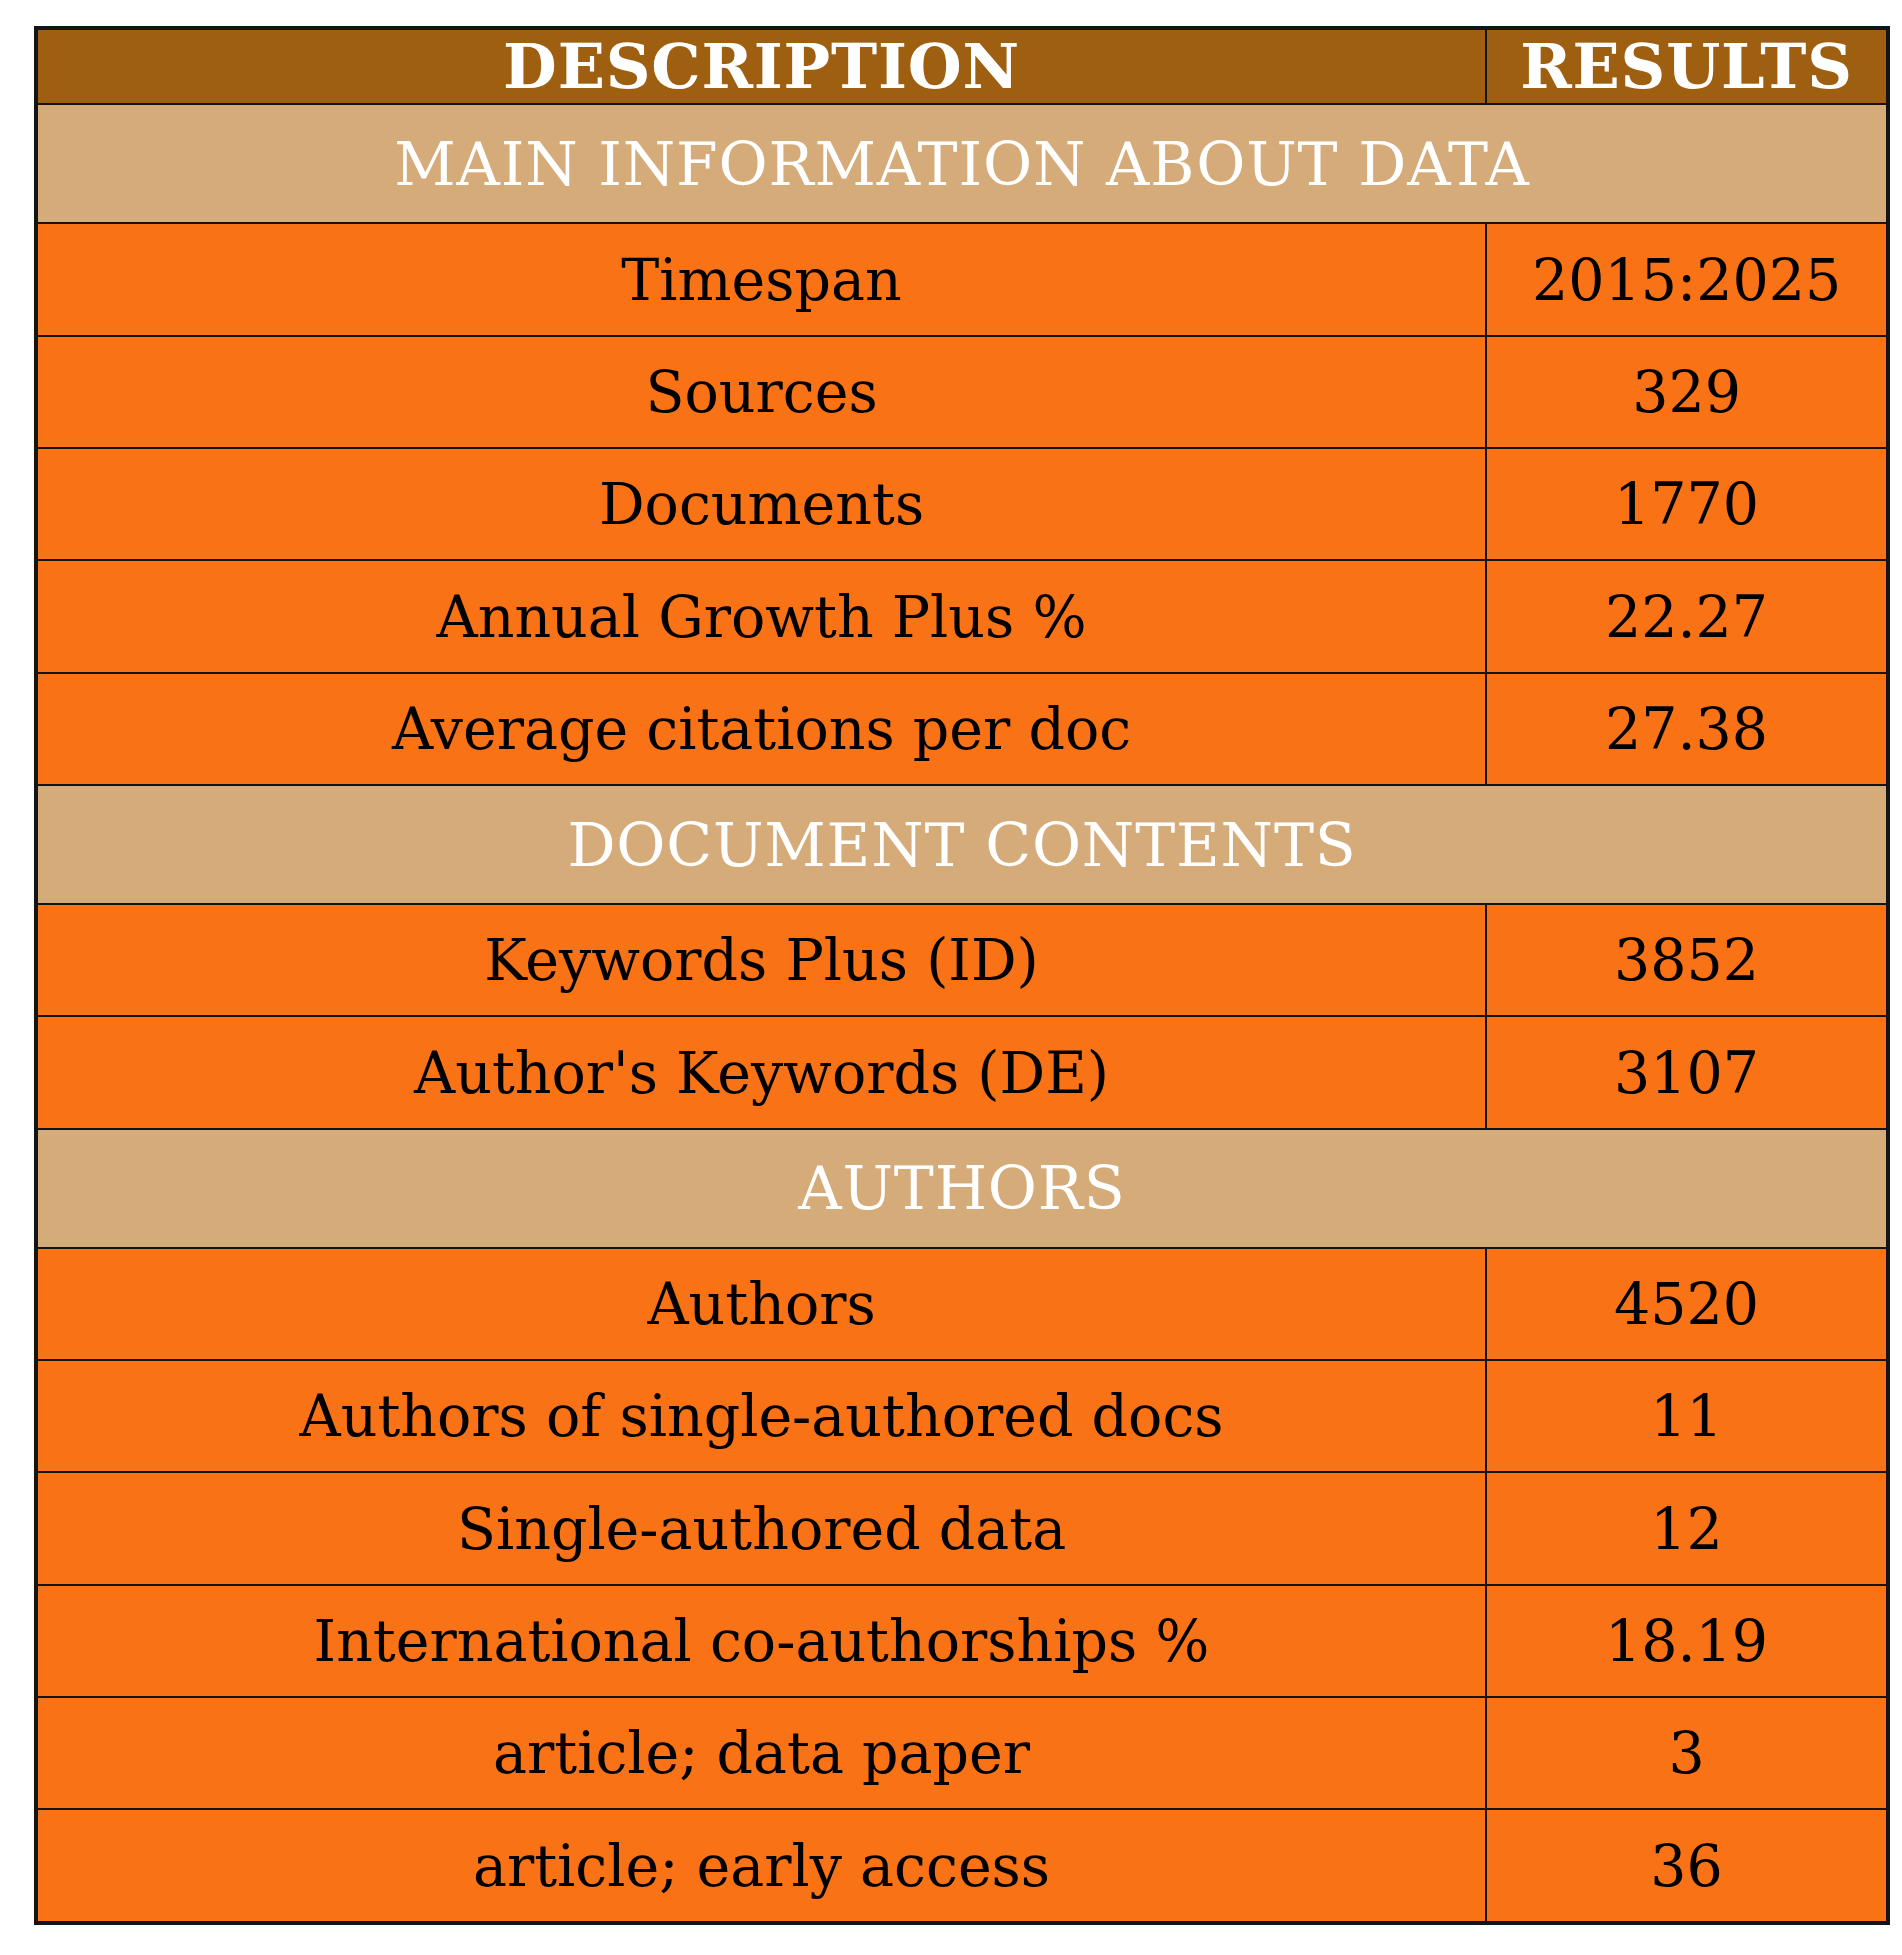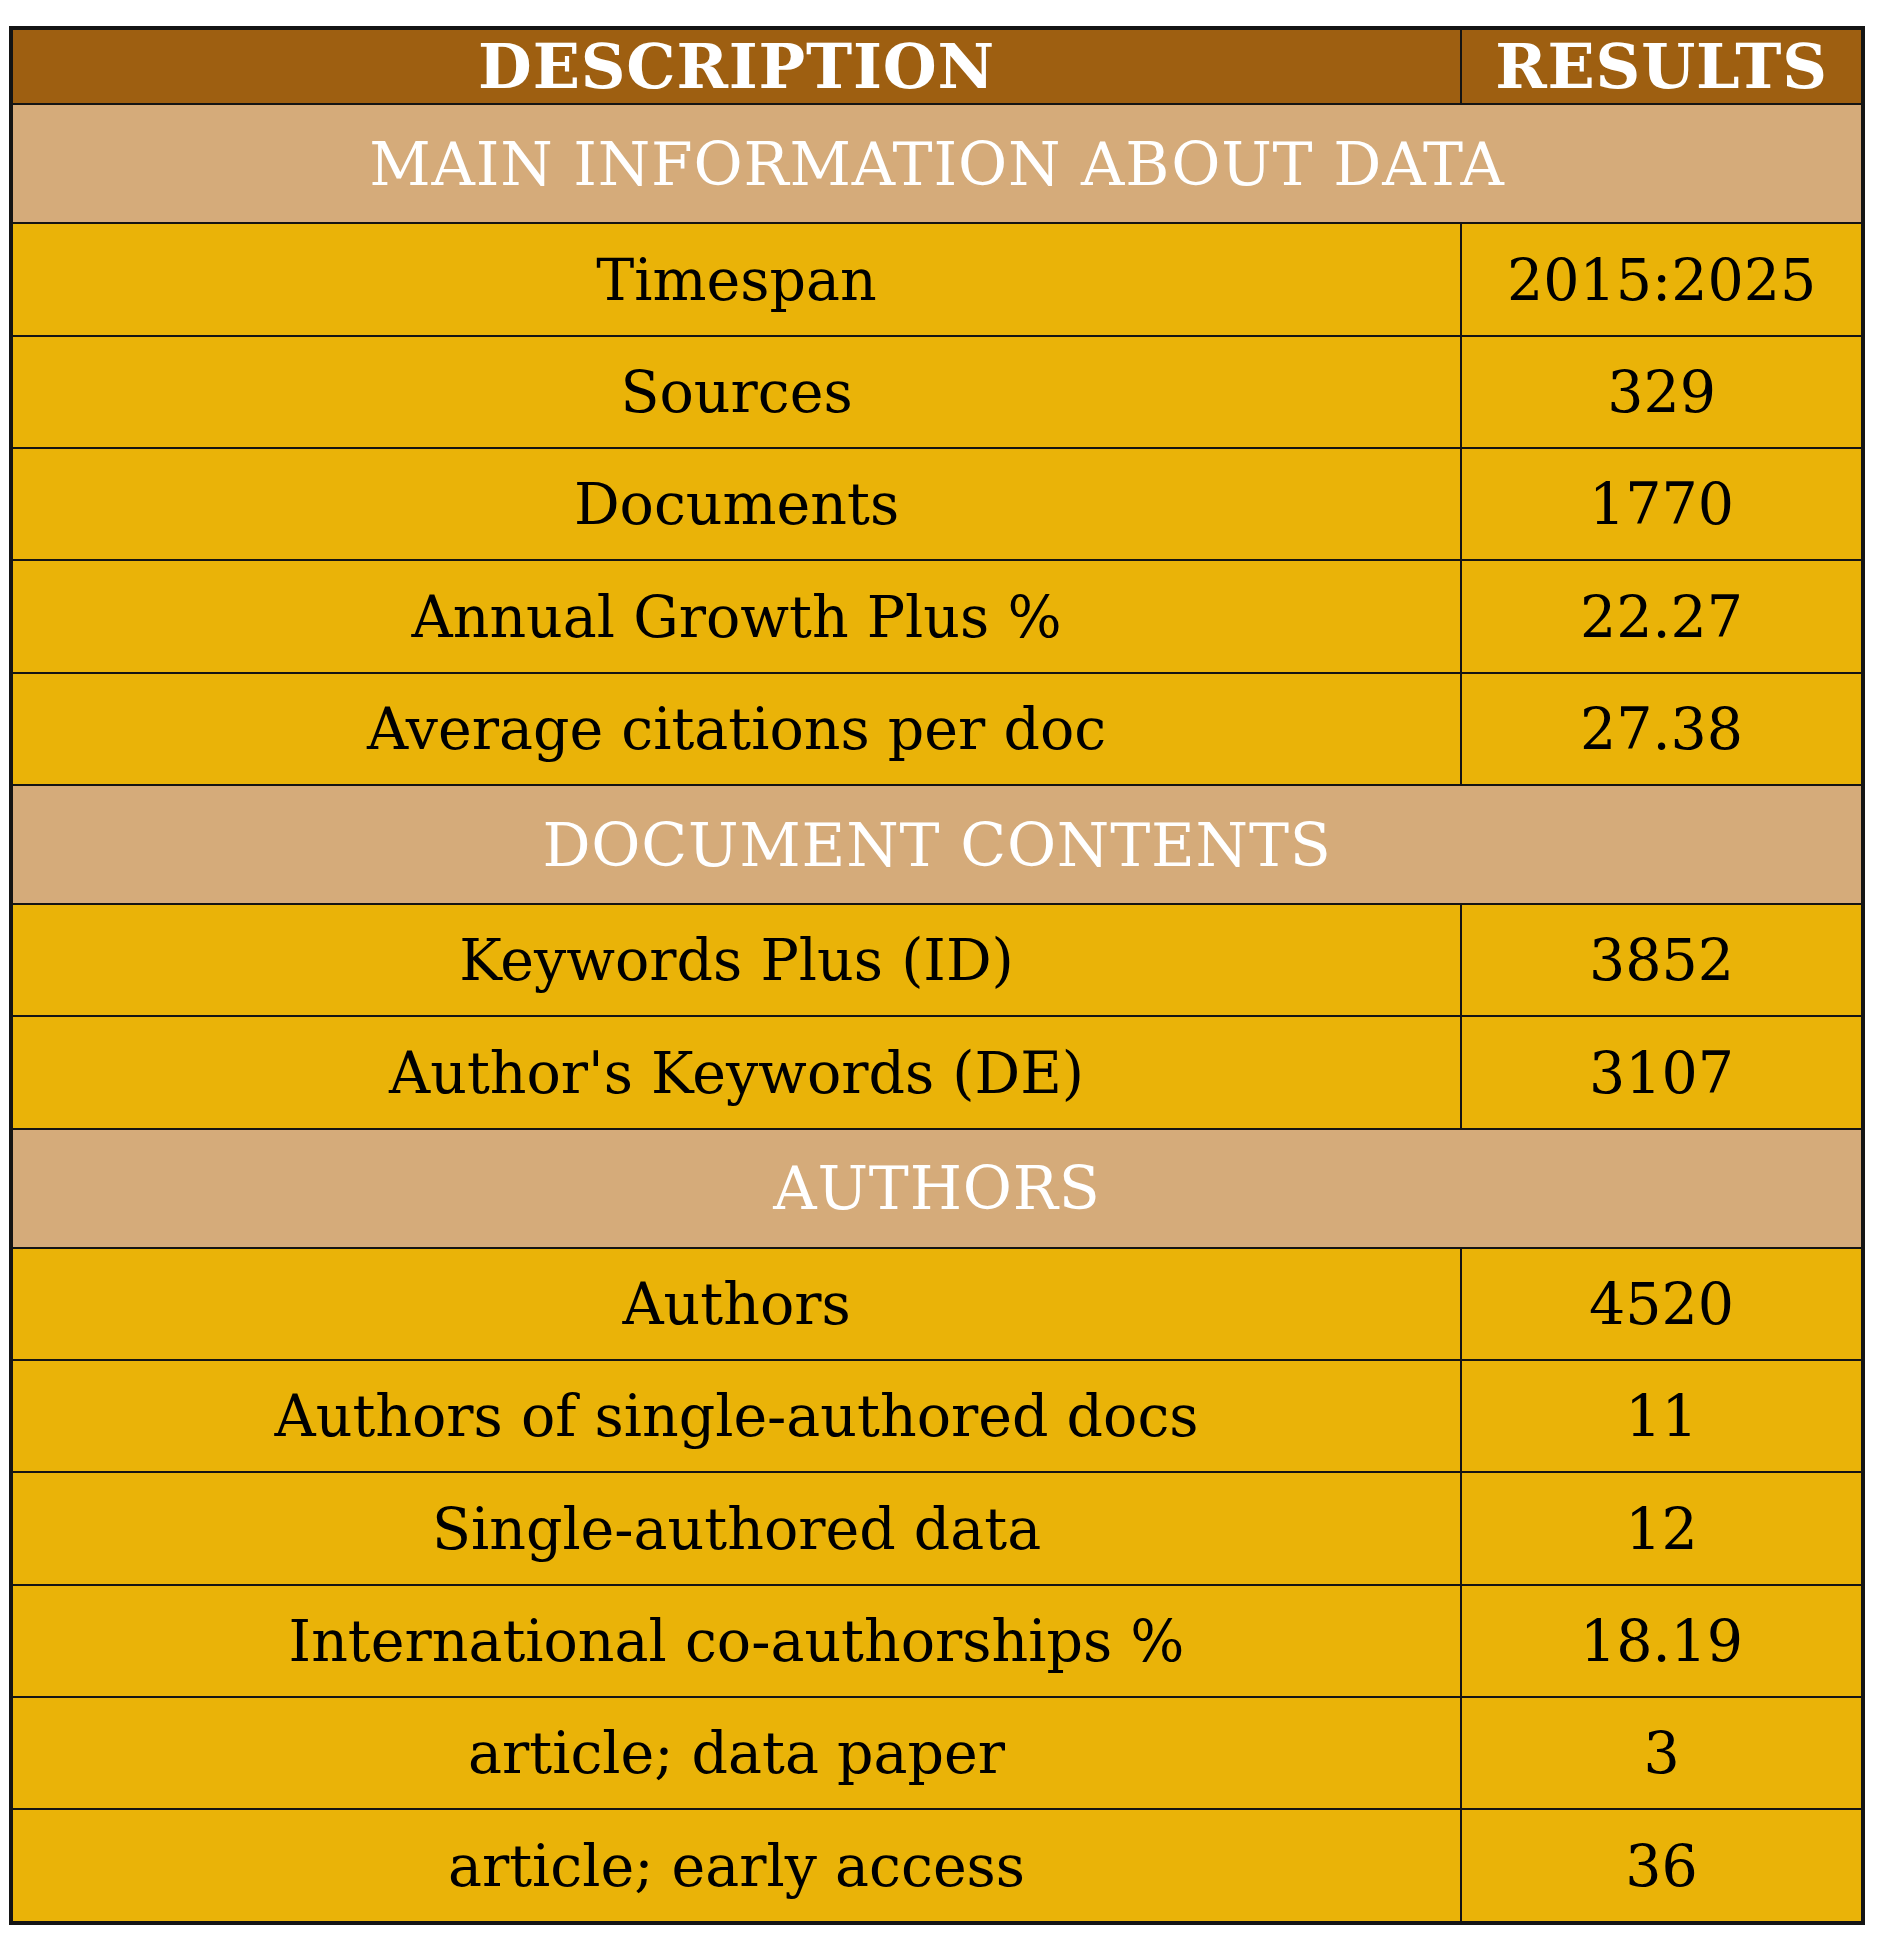--- a/index.html
+++ b/index.html
@@ -13,21 +13,21 @@
   html,body{
     margin:0;
     padding:0;
     background:var(--page-bg);
     width:1902px;
     height:1955px;
     font-family:"DejaVu Serif","Liberation Serif",serif;
   }
   .table-wrap{
     position:absolute;
-    left:9px;
+    left:34px;
     top:26.4px;
     width:1856px;
     height:1899px;
   }
   table{
     width:100%;
     height:100%;
     border-collapse:collapse;
     table-layout:fixed;
     border:4.5px solid var(--border);
@@ -50,21 +50,21 @@
     letter-spacing:0.8px;
   }
   td.sec{
     background:var(--section-bg);
     color:var(--header-text);
     font-weight:normal;
     font-size:60px;
     letter-spacing:0.8px;
   }
   td.desc,td.res{
-    background:#eab308;
+    background:#f97316;
     color:var(--body-text);
     font-size:57px;
   }
 </style>
 </head>
 <body>
 
 <div class="table-wrap">
   <table>
     <colgroup>

